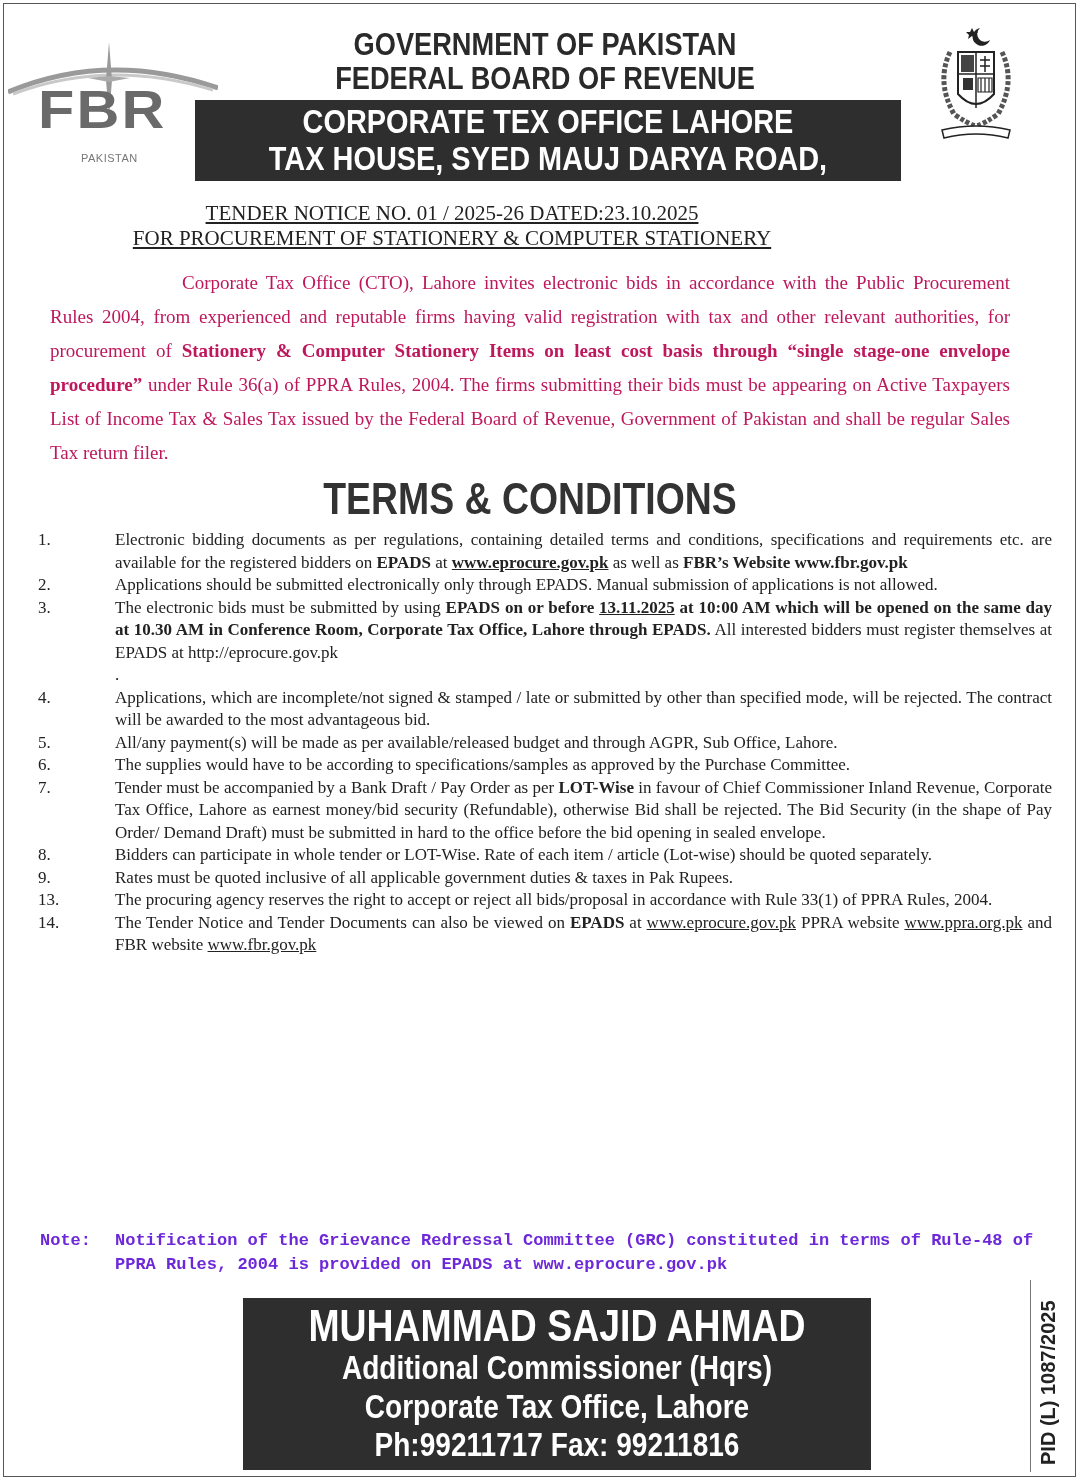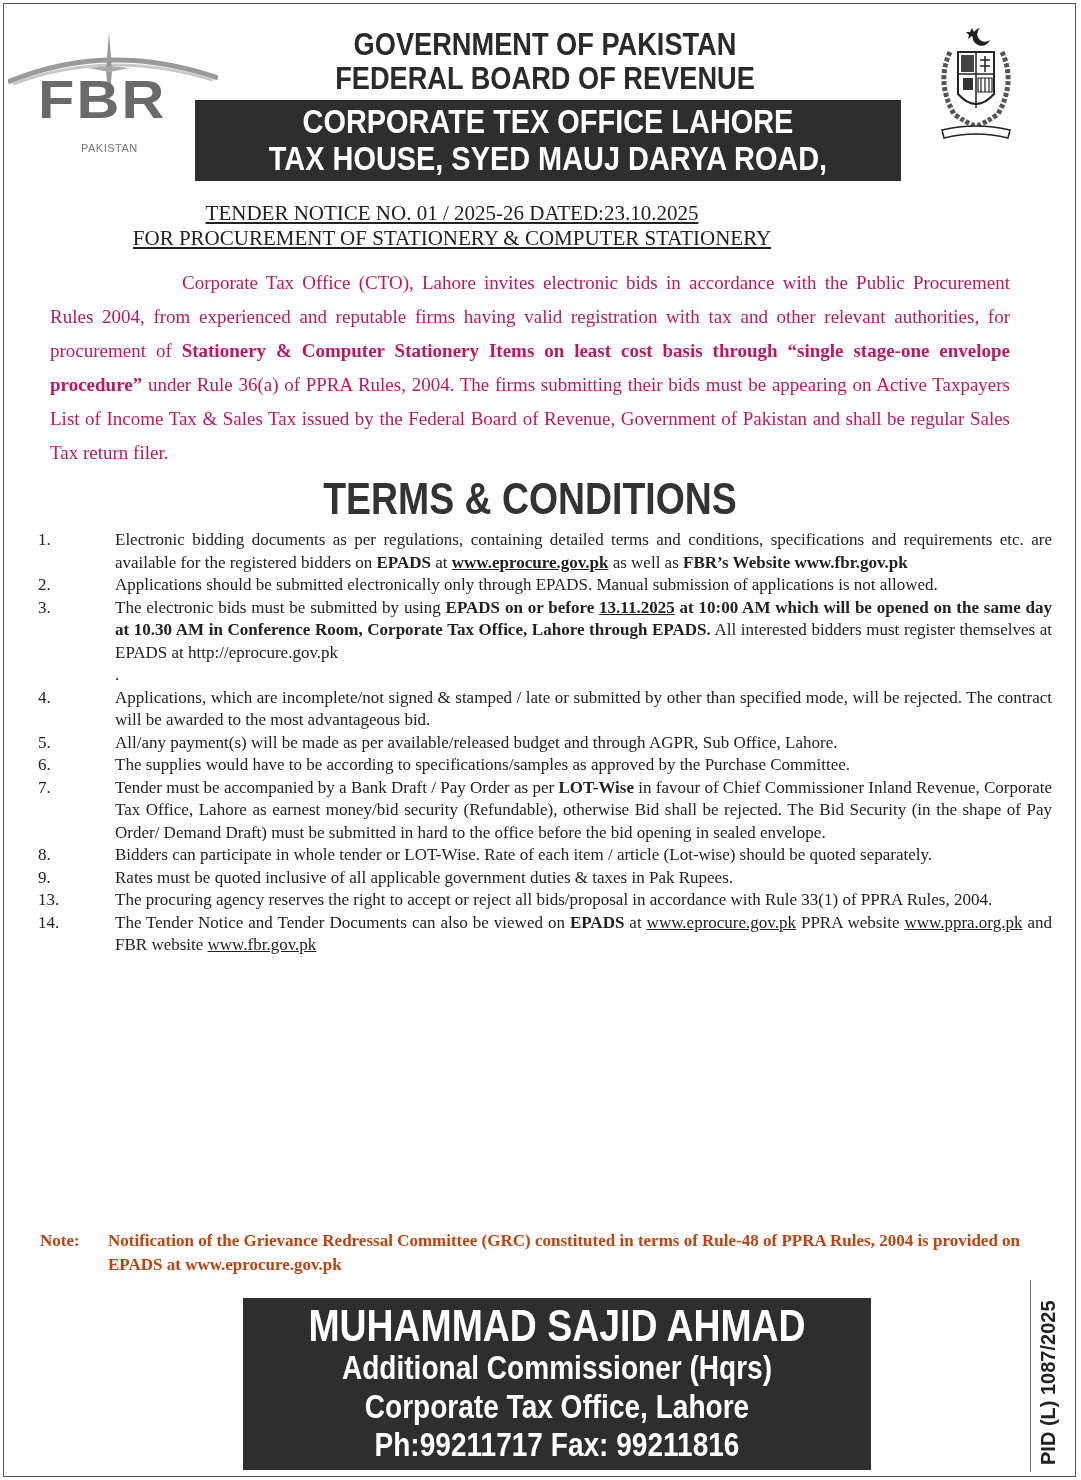--- a/index.html
+++ b/index.html
@@ -1,20 +1,20 @@
 <!DOCTYPE html>
 <html><head>
 <meta charset="utf-8">
 <style>
   html, body { margin: 0; padding: 0; background: #ffffff; }
   body { width: 1081px; height: 1480px; position: relative; overflow: hidden; color: #1e1e1e; }
   .frame { position: absolute; left: 3px; top: 3px; width: 1073px; height: 1474px; border: 1.5px solid #555; box-sizing: border-box; }
 
   
-  .fbr-logo { position: absolute; left: 8px; top: 30px; width: 210px; height: 100px; }
+  .fbr-logo { position: absolute; left: 8px; top: 40px; width: 210px; height: 100px; }
   .fbr-logo .letters { position: absolute; left: 30px; top: 42px; font-family: "Liberation Sans", sans-serif; font-weight: 700; font-size: 54px; color: #6a6a6a; letter-spacing: 2px; line-height: 1; transform: scaleX(1.1); transform-origin: left; }
   .fbr-logo .sub { position: absolute; left: 73px; top: 112px; font-family: "Liberation Sans", sans-serif; font-size: 11px; color: #777; letter-spacing: 0.5px; }
   .gov-line { position: absolute; left: 195px; width: 700px; text-align: center; font-family: "Liberation Sans", sans-serif; font-weight: 700; color: #2a2a2a; transform: scaleX(0.85); transform-origin: center; }
   .gov1 { top: 26px; font-size: 32px; }
   .gov2 { top: 60px; font-size: 32px; }
   .black-box { position: absolute; left: 195px; top: 100px; width: 706px; height: 81px; background: #2e2e2e; }
   .bb-line { position: absolute; left: 195px; width: 706px; text-align: center; font-family: "Liberation Sans", sans-serif; font-weight: 700; color: #fff; font-size: 34px; transform: scaleX(0.85); transform-origin: center; }
   .bb1 { top: 102px; }
   .bb2 { top: 139px; }
   .emblem { position: absolute; left: 928px; top: 22px; width: 96px; height: 125px; }
@@ -29,21 +29,21 @@
   b { font-weight: 700; }
 
   .terms-title { position: absolute; left: 0; width: 1060px; top: 474px; text-align: center; font-family: "Liberation Sans", sans-serif; font-weight: 700; font-size: 44px; color: #333; transform: scaleX(0.85); transform-origin: center; }
 
   .terms { position: absolute; left: 38px; top: 529px; width: 1014px; font-family: "Liberation Serif", serif; font-size: 17px; color: #222; }
   .term { display: flex; line-height: 22.5px; }
   .term .num { width: 77px; flex: none; }
   .term .txt { flex: 1; text-align: justify; }
   .u { text-decoration: underline; }
 
-  .note { position: absolute; left: 40px; top: 1229px; width: 1020px; font-family: Liberation Serif, serif; font-weight: 700; font-size: 17px; line-height: 24px; display: flex; color: #c2410c; }
+  .note { position: absolute; left: 40px; top: 1229px; width: 1020px; font-family: Liberation Mono, monospace; font-weight: 700; font-size: 17px; line-height: 24px; display: flex; color: #6d28d9; gap: 7px; }
   .note .lbl { width: 68px; flex: none; }
 
   .sig-box { position: absolute; left: 243px; top: 1298px; width: 628px; height: 172px; background: #2e2e2e; }
   .sig-line { position: absolute; left: 243px; width: 628px; text-align: center; font-family: "Liberation Sans", sans-serif; font-weight: 700; color: #fff; transform: scaleX(0.85); transform-origin: center; }
   .sig1 { top: 1301px; font-size: 44px; }
   .sig2 { top: 1349px; font-size: 33px; }
   .sig3 { top: 1388px; font-size: 33px; }
   .sig4 { top: 1426px; font-size: 33px; }
 
   .pid { position: absolute; left: 1037px; top: 1465px; transform: rotate(-90deg); transform-origin: left top; font-family: "Liberation Sans", sans-serif; font-weight: 700; font-size: 20px; color: #222; white-space: nowrap; }

